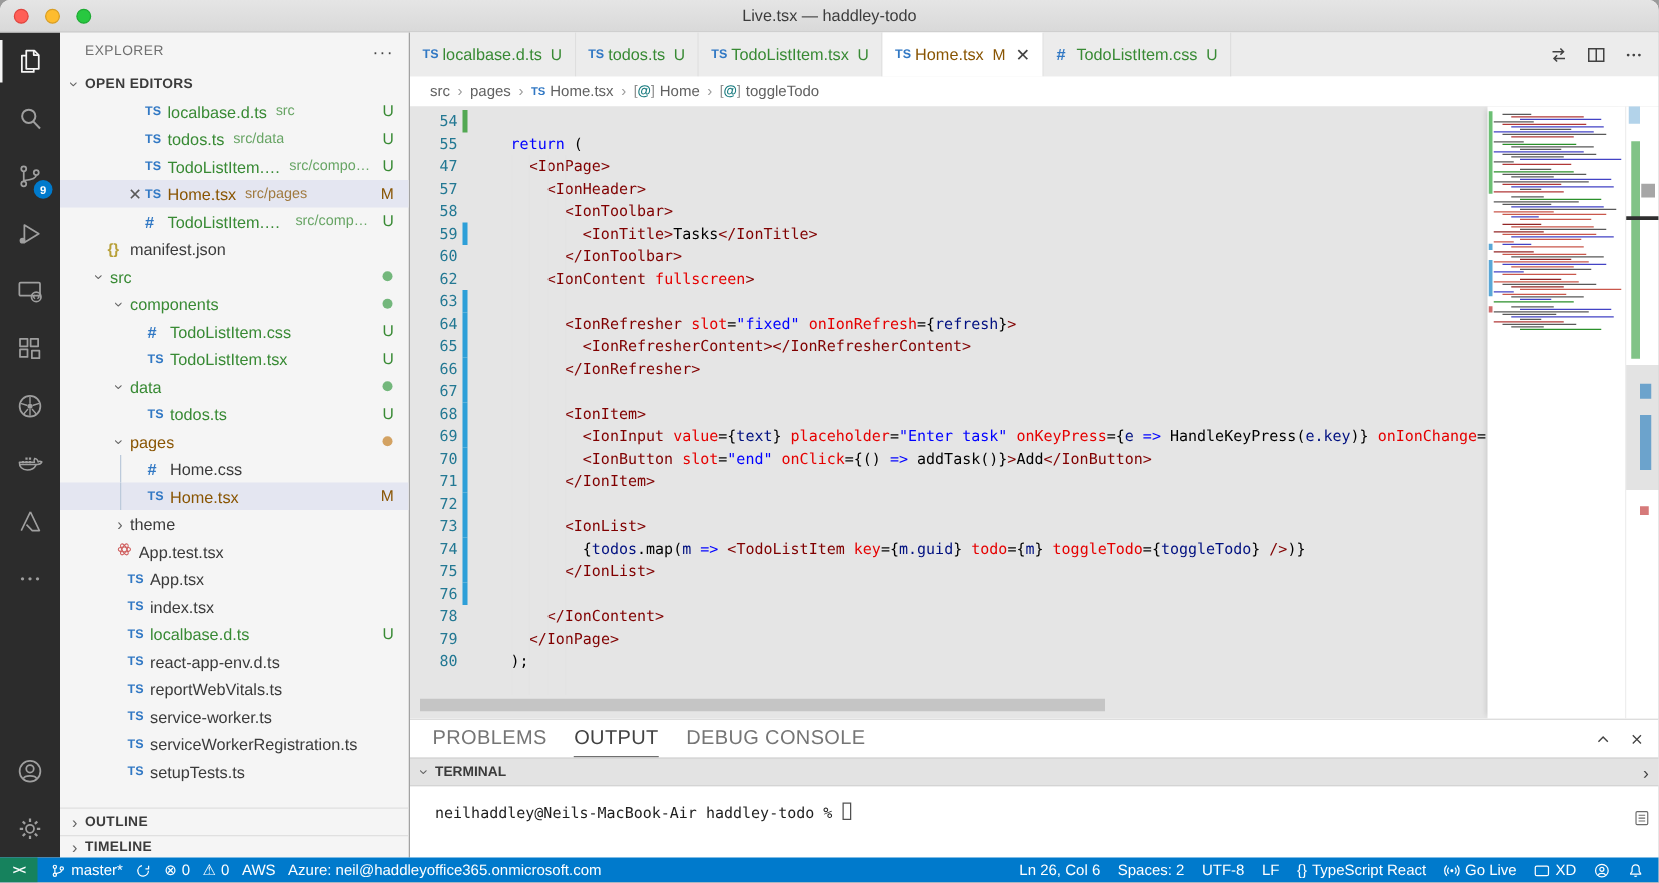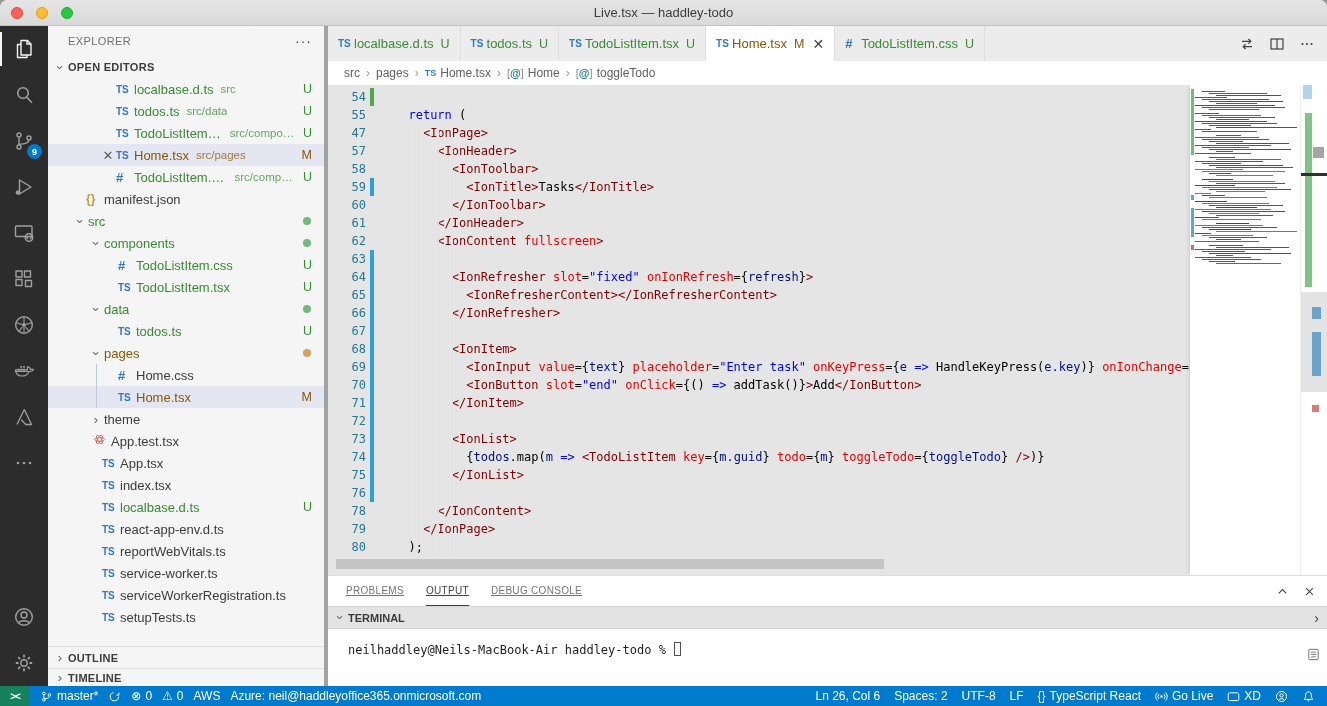--- a/index.html
+++ b/index.html
@@ -20,21 +20,21 @@
   
   .activitybar{width:48px;background:#2c2c2c;display:flex;flex-direction:column;flex-shrink:0;}
   .ab-item{width:48px;height:46px;display:flex;align-items:center;justify-content:center;color:#9f9f9f;position:relative;cursor:pointer;}
   .ab-item svg{width:24px;height:24px;}
   .ab-item.active{color:#f5f5f5;}
   .ab-item.active::before{content:"";position:absolute;left:0;top:6px;bottom:6px;width:2px;background:#f5f5f5;}
   .ab-badge{position:absolute;right:6px;bottom:5px;background:#007acc;color:#fff;font-size:9px;min-width:15px;height:15px;border-radius:8px;display:flex;align-items:center;justify-content:center;font-weight:bold;}
   .ab-spacer{flex:1;}
 
   
-  .sidebar{width:280px;background:#f5f5f5;border-right:4px solid #a3a3a3;display:flex;flex-direction:column;flex-shrink:0;overflow:hidden;}
+  .sidebar{width:280px;background:#f5f5f5;border-right:1px solid #a3a3a3;display:flex;flex-direction:column;flex-shrink:0;overflow:hidden;}
   .sb-title{height:30px;display:flex;align-items:center;padding:0 12px 0 20px;font-size:11px;color:#6f6f6f;letter-spacing:.4px;flex-shrink:0;}
   .sb-title .grow{flex:1;}
   .sb-more{color:#424242;font-size:14px;letter-spacing:1px;cursor:pointer;}
   .sb-sec{height:22px;display:flex;align-items:center;font-size:11px;font-weight:bold;color:#3b3b3b;padding-left:4px;flex-shrink:0;letter-spacing:.3px;}
   .sb-sec.bordered{border-top:1px solid #e0e0e0;}
   .chev{display:inline-block;width:16px;text-align:center;color:#646464;font-size:13px;font-weight:normal;flex-shrink:0;}
   .chev.open{transform:rotate(90deg);}
   .row{height:22px;display:flex;align-items:center;font-size:13px;color:#3b3b3b;cursor:pointer;position:relative;white-space:nowrap;}
   .row.sel{background:#e4e6f1;}
   .row .name{overflow:hidden;text-overflow:ellipsis;}
@@ -92,21 +92,21 @@
 
   .minimap{position:absolute;top:0;bottom:0;right:27px;width:110px;background:#fff;box-shadow:-3px 0 4px -2px rgba(0,0,0,.12);padding-top:4px;overflow:hidden;}
   .mml{height:1px;margin-bottom:1px;}
   .mm-bar{position:absolute;width:2.5px;left:1px;}
   .ruler{position:absolute;top:0;bottom:0;right:0;width:27px;background:#fff;border-left:1px solid #eee;}
   .ruler>div{position:absolute;}
 
   
   .panel{height:111px;border-top:1px solid #ddd;background:#fff;flex-shrink:0;position:relative;display:flex;flex-direction:column;}
   .panel-tabs{height:30px;display:flex;align-items:center;padding-left:18px;gap:22px;flex-shrink:0;}
-  .ptab{font-size:10px;color:#757575;letter-spacing:.3px;height:100%;display:flex;align-items:center;border-bottom:1.5px solid transparent;cursor:pointer;text-decoration:underline;}
+  .ptab{font-size:16px;color:#757575;letter-spacing:.3px;height:100%;display:flex;align-items:center;border-bottom:1.5px solid transparent;cursor:pointer;}
   .ptab.active{color:#424242;border-bottom-color:#424242;}
   .panel-actions{position:absolute;right:10px;top:0;height:30px;display:flex;align-items:center;gap:12px;color:#424242;}
   .panel-actions .pa{cursor:pointer;display:flex;}
   .panel-actions svg{width:15px;height:15px;}
   .term-bar{height:23px;background:#e3e3e3;border-top:1px solid #d4d4d4;border-bottom:1px solid #d4d4d4;display:flex;align-items:center;font-size:11px;font-weight:bold;color:#3b3b3b;padding-left:4px;flex-shrink:0;position:relative;}
   .term-bar .rail-chev{position:absolute;right:8px;color:#424242;font-size:14px;font-weight:normal;cursor:pointer;}
   .term-content{flex:1;position:relative;font-family:"DejaVu Sans Mono","Liberation Mono",monospace;font-size:12px;color:#1e1e1e;padding:13px 0 0 20px;}
   .cursor-block{display:inline-block;width:7px;height:14px;border:1px solid #505050;vertical-align:-2px;margin-left:1px;}
   .term-rail-icon{position:absolute;right:6px;top:18px;color:#6a6a6a;}
   .term-rail-icon svg{width:15px;height:15px;}
@@ -489,21 +489,20 @@
 
       <div class="editor-wrap">
         <div class="code-lines" id="code-lines">
             <div class="cl"><span class="ln">54</span><span class="mk a"></span></div>
             <div class="cl"><span class="ln">55</span><span class="tok-pl">  </span><span class="tok-k">return</span><span class="tok-pl"> (</span></div>
             <div class="cl"><span class="ln">47</span><span class="tok-pl">    </span><span class="tok-tag">&lt;IonPage&gt;</span></div>
             <div class="cl"><span class="ln">57</span><span class="tok-pl">      </span><span class="tok-tag">&lt;IonHeader&gt;</span></div>
             <div class="cl"><span class="ln">58</span><span class="tok-pl">        </span><span class="tok-tag">&lt;IonToolbar&gt;</span></div>
             <div class="cl"><span class="ln">59</span><span class="mk m"></span><span class="tok-pl">          </span><span class="tok-tag">&lt;IonTitle&gt;</span><span class="tok-pl">Tasks</span><span class="tok-tag">&lt;/IonTitle&gt;</span></div>
             <div class="cl"><span class="ln">60</span><span class="tok-pl">        </span><span class="tok-tag">&lt;/IonToolbar&gt;</span></div>
-            <div class="cl"><span class="ln">61</span><span class="tok-pl">      </span><span class="tok-tag">&lt;/IonHeader&gt;</span></div>
             <div class="cl"><span class="ln">62</span><span class="tok-pl">      </span><span class="tok-tag">&lt;IonContent</span><span class="tok-pl"> </span><span class="tok-attr">fullscreen</span><span class="tok-tag">&gt;</span></div>
             <div class="cl"><span class="ln">63</span><span class="mk m"></span></div>
             <div class="cl"><span class="ln">64</span><span class="mk m"></span><span class="tok-pl">        </span><span class="tok-tag">&lt;IonRefresher</span><span class="tok-pl"> </span><span class="tok-attr">slot</span><span class="tok-pl">=</span><span class="tok-str">"fixed"</span><span class="tok-pl"> </span><span class="tok-attr">onIonRefresh</span><span class="tok-pl">={</span><span class="tok-var">refresh</span><span class="tok-pl">}</span><span class="tok-tag">&gt;</span></div>
             <div class="cl"><span class="ln">65</span><span class="mk m"></span><span class="tok-pl">          </span><span class="tok-tag">&lt;IonRefresherContent&gt;&lt;/IonRefresherContent&gt;</span></div>
             <div class="cl"><span class="ln">66</span><span class="mk m"></span><span class="tok-pl">        </span><span class="tok-tag">&lt;/IonRefresher&gt;</span></div>
             <div class="cl"><span class="ln">67</span><span class="mk m"></span></div>
             <div class="cl"><span class="ln">68</span><span class="mk m"></span><span class="tok-pl">        </span><span class="tok-tag">&lt;IonItem&gt;</span></div>
             <div class="cl"><span class="ln">69</span><span class="mk m"></span><span class="tok-pl">          </span><span class="tok-tag">&lt;IonInput</span><span class="tok-pl"> </span><span class="tok-attr">value</span><span class="tok-pl">={</span><span class="tok-var">text</span><span class="tok-pl">} </span><span class="tok-attr">placeholder</span><span class="tok-pl">=</span><span class="tok-str">"Enter task"</span><span class="tok-pl"> </span><span class="tok-attr">onKeyPress</span><span class="tok-pl">={</span><span class="tok-var">e</span><span class="tok-pl"> </span><span class="tok-k">=&gt;</span><span class="tok-pl"> HandleKeyPress(</span><span class="tok-var">e.key</span><span class="tok-pl">)} </span><span class="tok-attr">onIonChange</span><span class="tok-pl">=</span></div>
             <div class="cl"><span class="ln">70</span><span class="mk m"></span><span class="tok-pl">          </span><span class="tok-tag">&lt;IonButton</span><span class="tok-pl"> </span><span class="tok-attr">slot</span><span class="tok-pl">=</span><span class="tok-str">"end"</span><span class="tok-pl"> </span><span class="tok-attr">onClick</span><span class="tok-pl">={() </span><span class="tok-k">=&gt;</span><span class="tok-pl"> addTask()}</span><span class="tok-tag">&gt;</span><span class="tok-pl">Add</span><span class="tok-tag">&lt;/IonButton&gt;</span></div>
             <div class="cl"><span class="ln">71</span><span class="mk m"></span><span class="tok-pl">        </span><span class="tok-tag">&lt;/IonItem&gt;</span></div>

